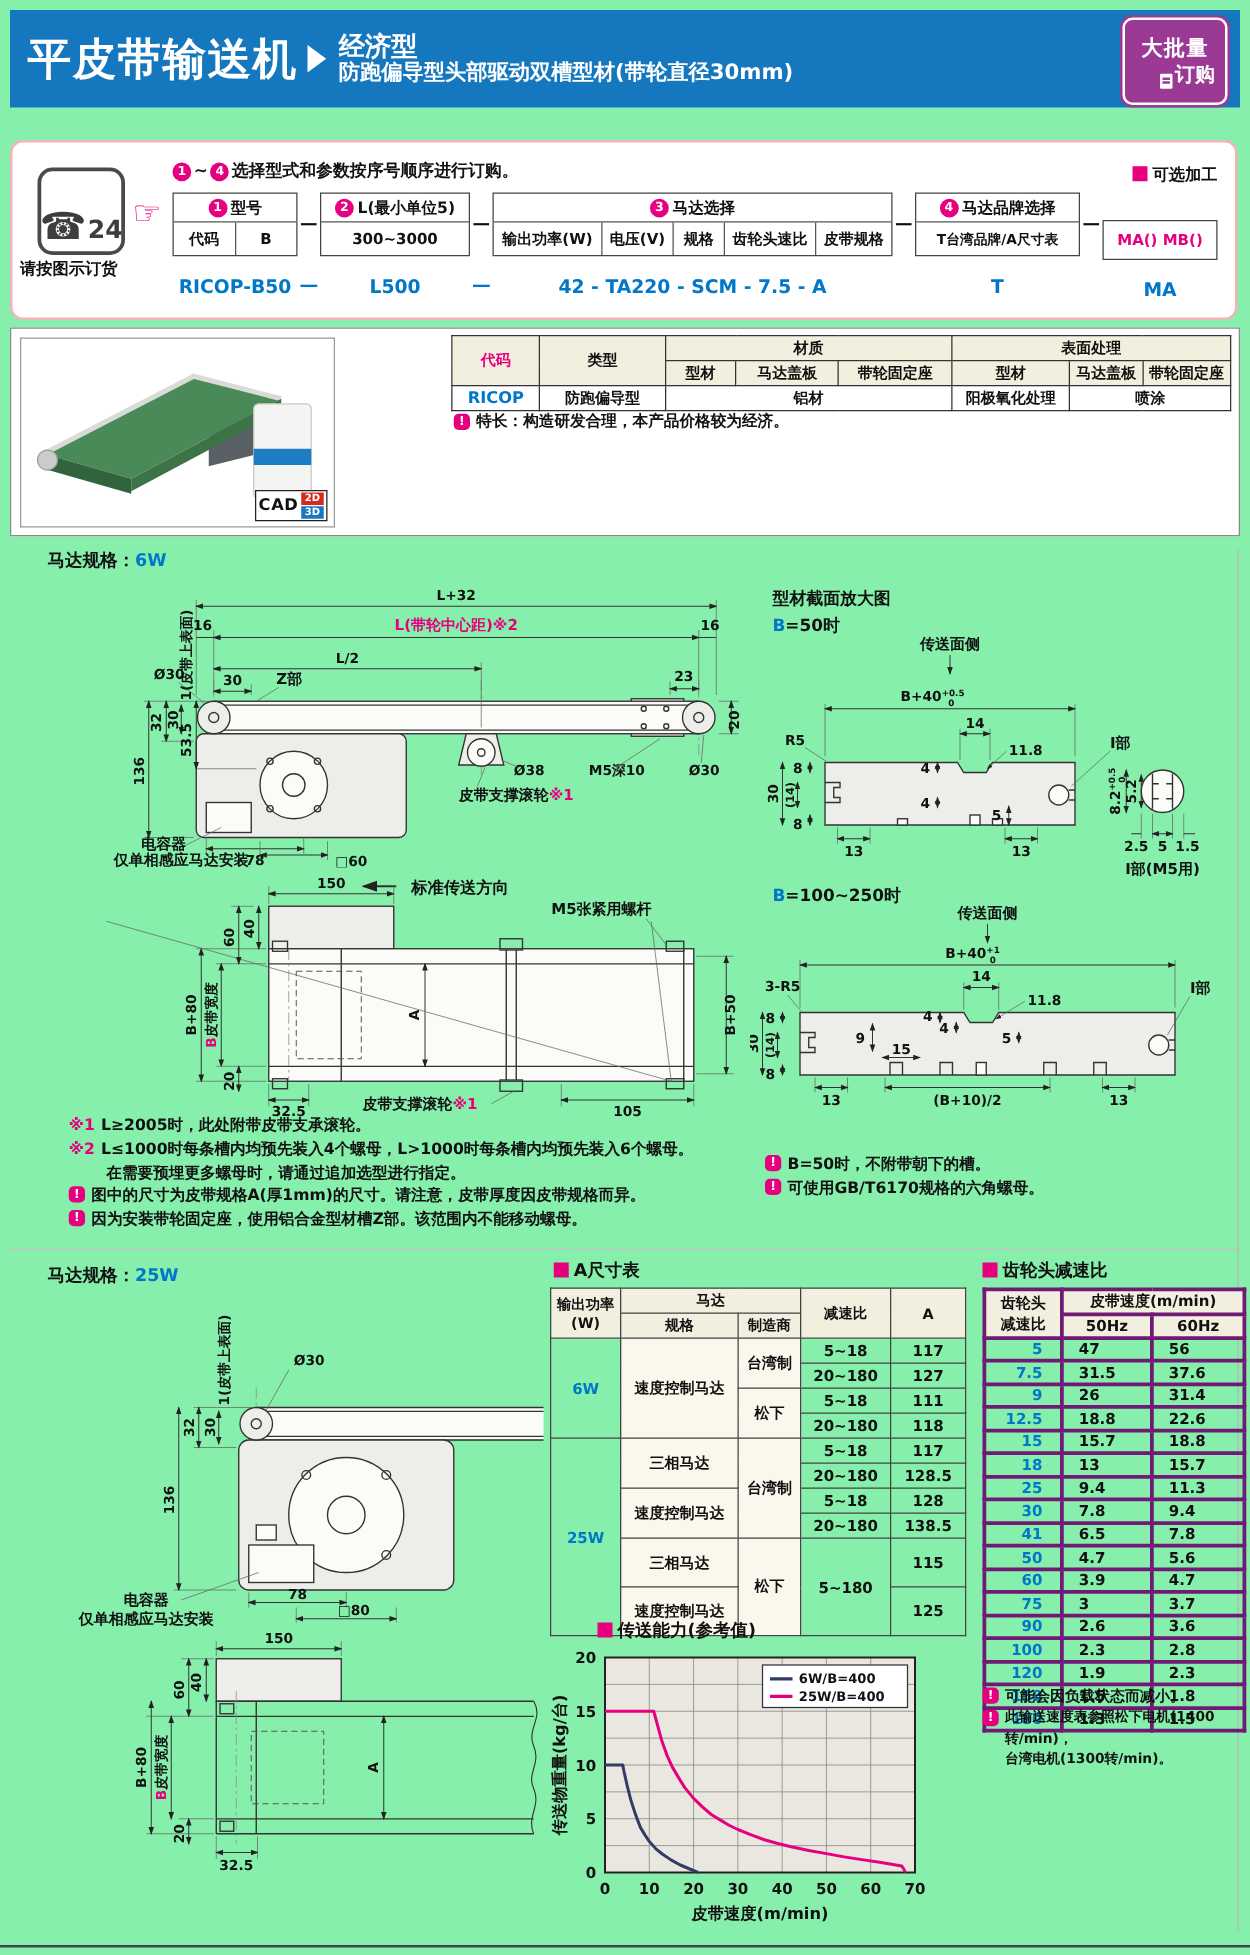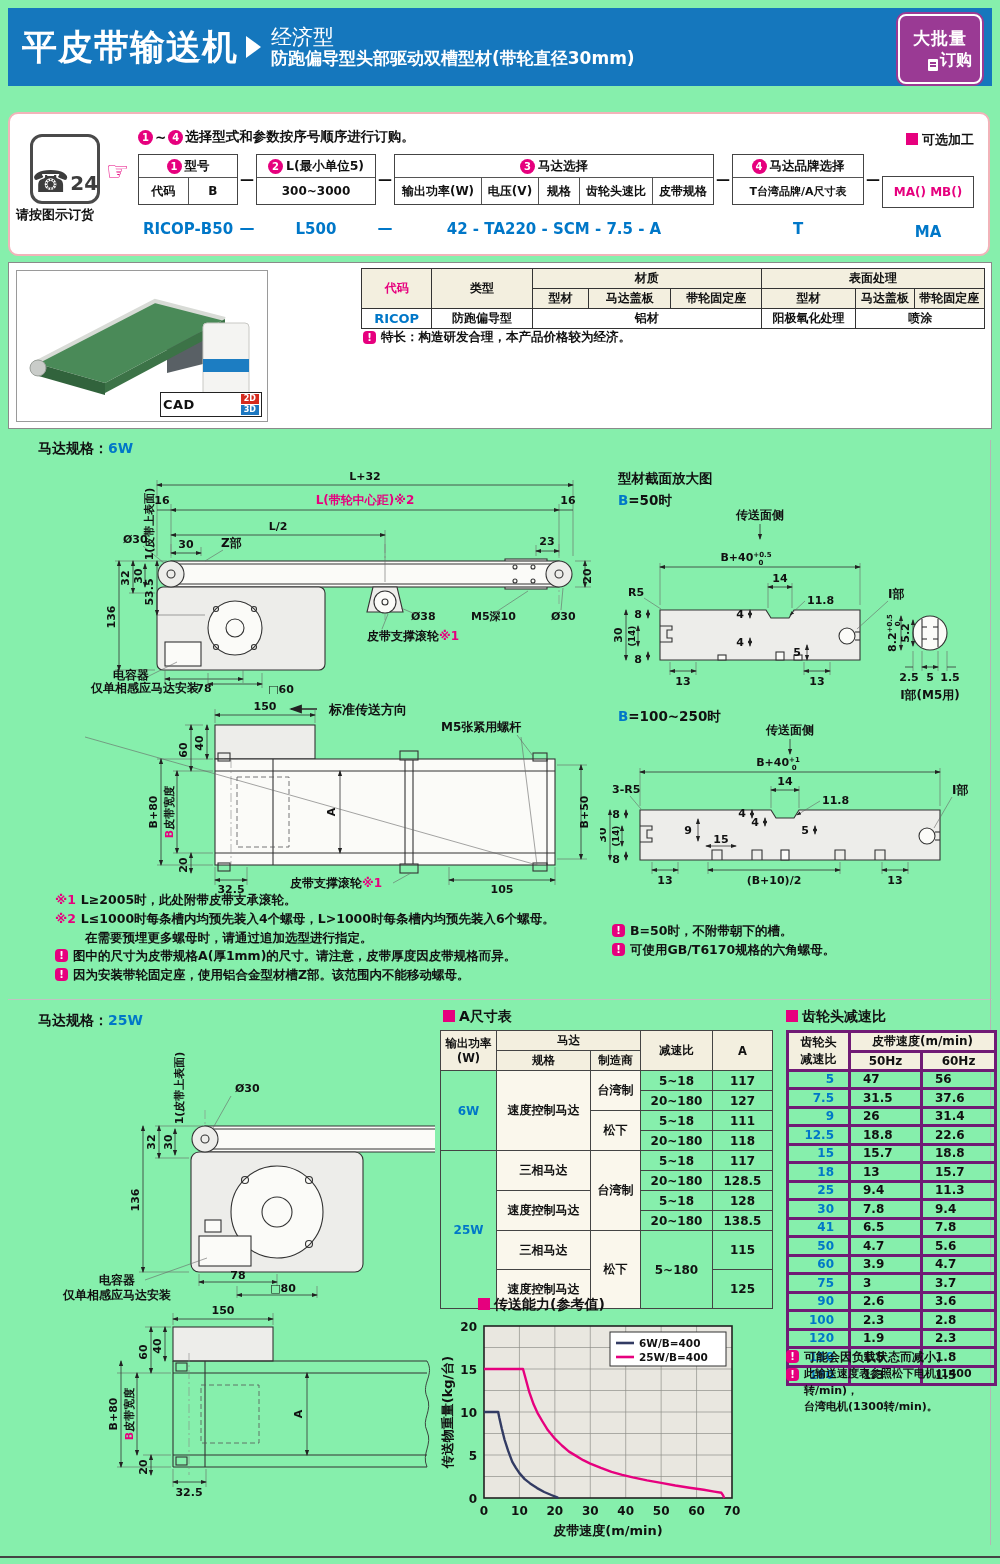--- a/index.html
+++ b/index.html
@@ -4,21 +4,21 @@
 <style>
   html,body{margin:0;padding:0;background:#fff;}
   .page{position:relative;width:1000px;height:1564px;background:#86efac;overflow:hidden;
         font-family:"DejaVu Sans","Liberation Sans",sans-serif;color:#111;}
   .abs{position:absolute;}
   
   .banner{left:8px;top:8px;width:984px;height:78px;background:#1577bd;display:flex;align-items:center;}
   .banner-title{font-size:35px;font-weight:900;color:#fff;margin-left:14px;letter-spacing:1px;white-space:nowrap;}
   .banner-tri{width:0;height:0;border-left:15px solid #fff;border-top:11px solid transparent;border-bottom:11px solid transparent;margin:0 10px 0 8px;}
   .banner-sub{color:#fff;line-height:1.15;}
-  .banner-sub .l1{font-size:21px;font-weight:400;}
+  .banner-sub .l1{font-size:21px;font-weight:700;}
   .banner-sub .l2{font-size:17px;font-weight:700;}
   .badge{position:absolute;right:10px;top:6px;width:80px;height:66px;background:#9a3a94;border:2px solid #fff;border-radius:8px;
          box-shadow:0 0 0 2px #9a3a94;display:flex;flex-direction:column;align-items:center;justify-content:center;color:#fff;font-weight:900;}
   .badge .b1{font-size:17px;letter-spacing:1px;}
   .badge .b2{font-size:16px;display:flex;align-items:flex-end;gap:2px;padding-left:20px;}
   .doc-ic{display:inline-block;width:10px;height:12px;background:#fff;border-radius:1px;position:relative;}
   .doc-ic:before{content:"";position:absolute;left:2px;top:3px;width:6px;height:1.5px;background:#9a3a94;box-shadow:0 3px 0 #9a3a94;}
   
   .order-box{left:8px;top:112px;width:978px;height:140px;border:2px solid #f2b3b9;border-radius:10px;background:#fff;}
   .phone{position:absolute;left:20px;top:20px;width:64px;height:64px;border:3px solid #4a4a4a;border-radius:12px;
@@ -41,21 +41,21 @@
   .osep .s1{line-height:50px;font-size:14px;}
   .oval{margin-top:15px;font-size:15px;font-weight:800;color:#0077c8;white-space:nowrap;}
   .opt-label{position:absolute;top:-23px;right:0;font-size:13px;font-weight:800;white-space:nowrap;}
   .sq{display:inline-block;width:12px;height:12px;background:#e6007e;margin-right:4px;vertical-align:-1px;}
   .maval{color:#e6007e;font-size:13.5px;font-weight:800;}
   
   .product-box{left:8px;top:262px;width:982px;height:165px;border:1px solid #8a8a8a;background:#fff;}
   .img-frame{position:absolute;left:7px;top:7px;width:250px;height:150px;border:1px solid #9a9a9a;}
   .cadb{position:absolute;right:5px;bottom:4px;display:flex;align-items:center;border:1.5px solid #222;background:#fff;padding:1px 2px;gap:2px;}
   .cadb .c{font-size:13px;font-weight:900;letter-spacing:.5px;}
-  .cadb .dd{display:flex;flex-direction:column;gap:1px;margin-left:44px;}
+  .cadb .dd{display:flex;flex-direction:column;gap:1px;}
   .cadb .d2{background:#d42a1e;color:#fff;font-size:8px;font-weight:800;padding:0 3px;line-height:10px;}
   .cadb .d3{background:#1c77c0;color:#fff;font-size:8px;font-weight:800;padding:0 3px;line-height:10px;}
   table{border-collapse:collapse;}
   .spec-table{position:absolute;left:352px;top:5px;width:624px;font-size:12px;}
   .spec-table th,.spec-table td{border:1px solid #333;text-align:center;padding:1px 2px;font-weight:700;}
   .spec-table th{background:#f3efdf;}
   .spec-table .code-h{color:#e6007e;}
   .spec-table .code{color:#0077c8;font-weight:800;font-size:13px;}
   .feat-note{position:absolute;left:354px;top:66px;font-size:12.5px;font-weight:700;display:flex;align-items:center;gap:5px;}
   .note-ic{display:inline-flex;min-width:13px;width:13px;height:13px;border-radius:4px;background:#e6007e;color:#fff;font-size:10px;font-weight:900;

